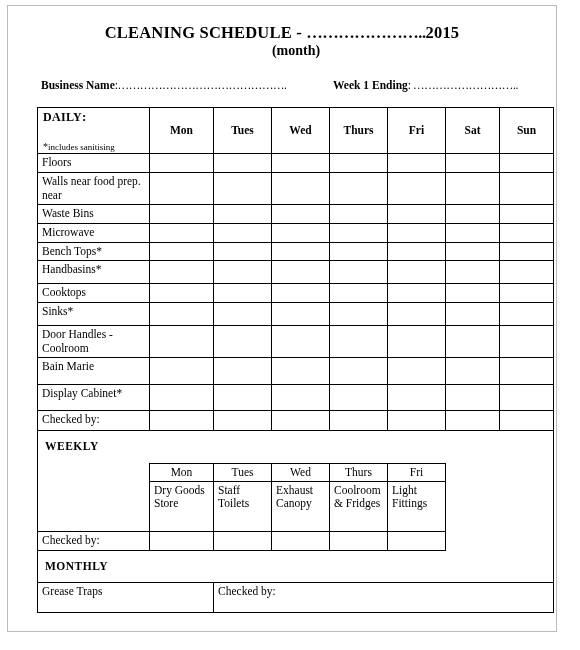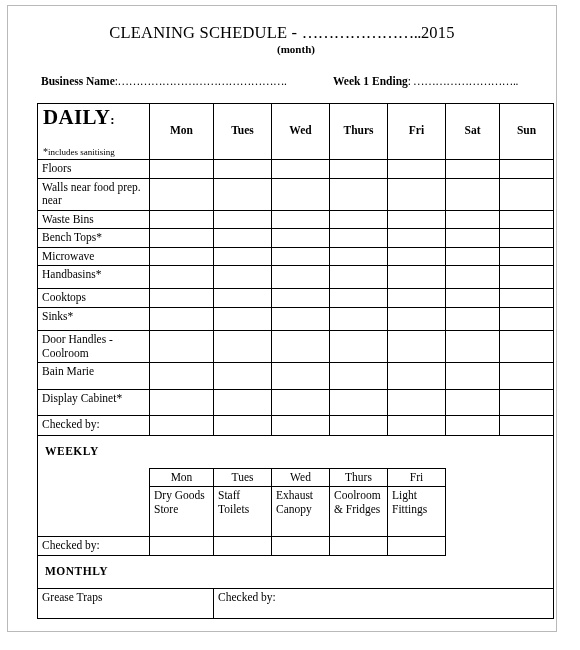--- a/index.html
+++ b/index.html
@@ -26,28 +26,28 @@
     background: #ffffff;
   }
 
   
   .title-block {
     text-align: center;
     padding-top: 18px;
   }
   .title {
     font-size: 16.5px;
-    font-weight: normal;
+    font-weight: bold;
     letter-spacing: 0.2px;
     line-height: 1.1;
     white-space: nowrap;
   }
   .title .dots { letter-spacing: -0.5px; }
   .month-note {
-    font-size: 11px;
+    font-size: 14px;
     font-weight: bold;
     margin-top: 1px;
     padding-left: 28px;
   }
 
   
   .info-row {
     display: flex;
     margin-top: 20px;
     padding-left: 33px;
@@ -90,21 +90,21 @@
     vertical-align: middle !important;
     padding: 0 !important;
   }
 
   .daily-title {
     vertical-align: top !important;
     padding: 1px 0 1px 5px !important;
     line-height: 1.05;
   }
   .daily-title .big {
-    font-size: 21px;
+    font-size: 12px;
     font-weight: bold;
     letter-spacing: 0.3px;
   }
   .daily-title .colon {
     font-size: 13px;
     font-weight: bold;
   }
   .daily-title .note {
     display: block;
     font-size: 9px;
@@ -206,32 +206,32 @@
         <td class="cell"></td>
         <td class="cell"></td>
         <td class="cell"></td>
         <td class="cell"></td>
         <td class="cell"></td>
         <td class="cell"></td>
         <td class="cell"></td>
       </tr>
 
       <tr style="height:18px">
+        <td>Microwave</td>
+        <td class="cell"></td>
+        <td class="cell"></td>
+        <td class="cell"></td>
+        <td class="cell"></td>
+        <td class="cell"></td>
+        <td class="cell"></td>
+        <td class="cell"></td>
+      </tr>
+
+      <tr style="height:18px">
         <td>Bench Tops*</td>
-        <td class="cell"></td>
-        <td class="cell"></td>
-        <td class="cell"></td>
-        <td class="cell"></td>
-        <td class="cell"></td>
-        <td class="cell"></td>
-        <td class="cell"></td>
-      </tr>
-
-      <tr style="height:18px">
-        <td>Microwave</td>
         <td class="cell"></td>
         <td class="cell"></td>
         <td class="cell"></td>
         <td class="cell"></td>
         <td class="cell"></td>
         <td class="cell"></td>
         <td class="cell"></td>
       </tr>
 
       <tr style="height:23px">

